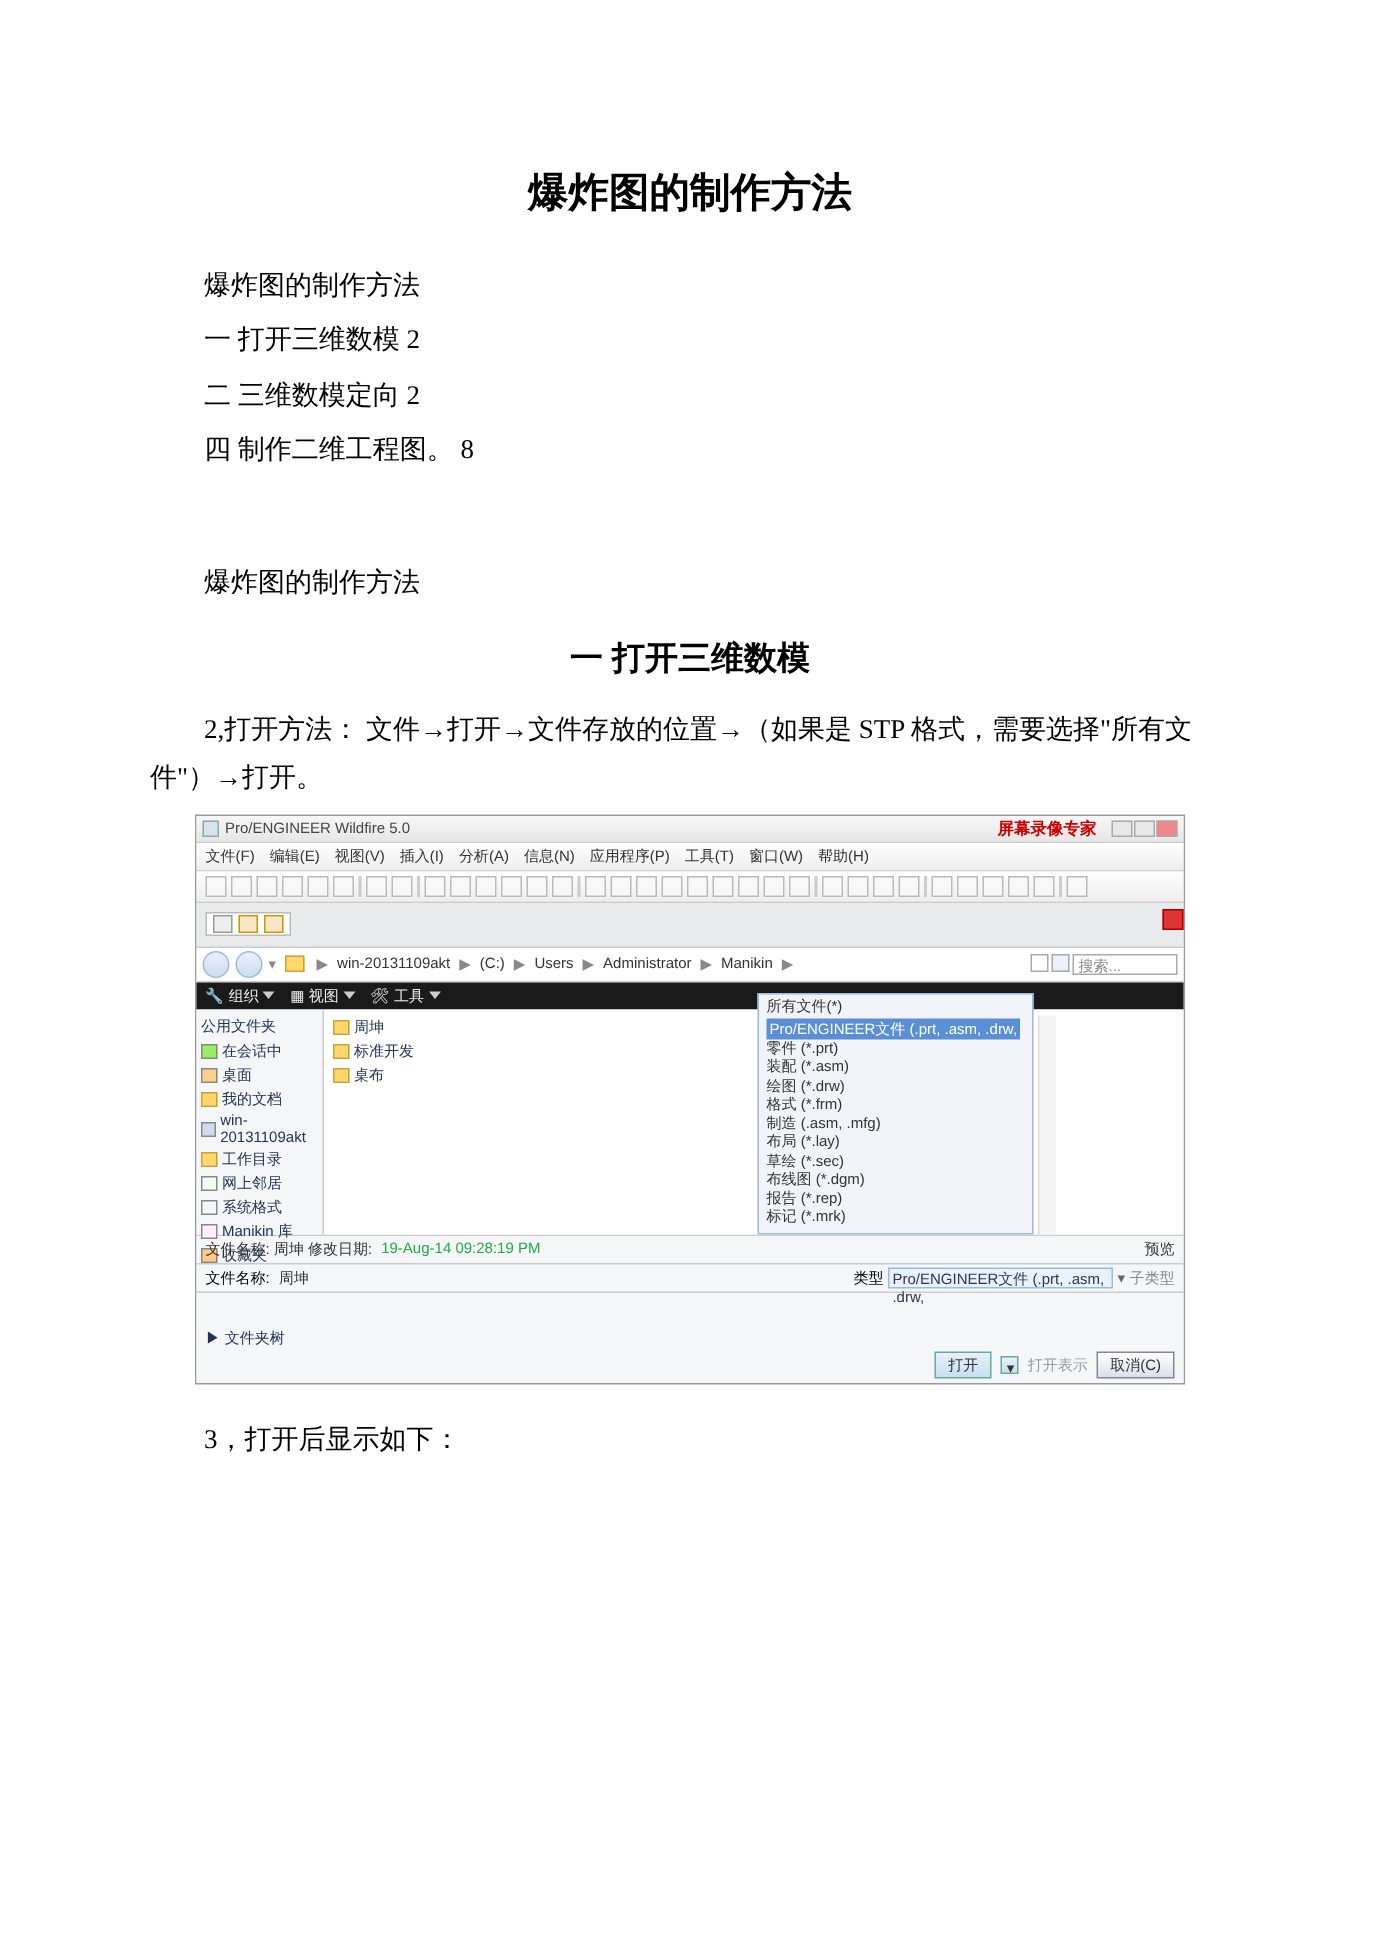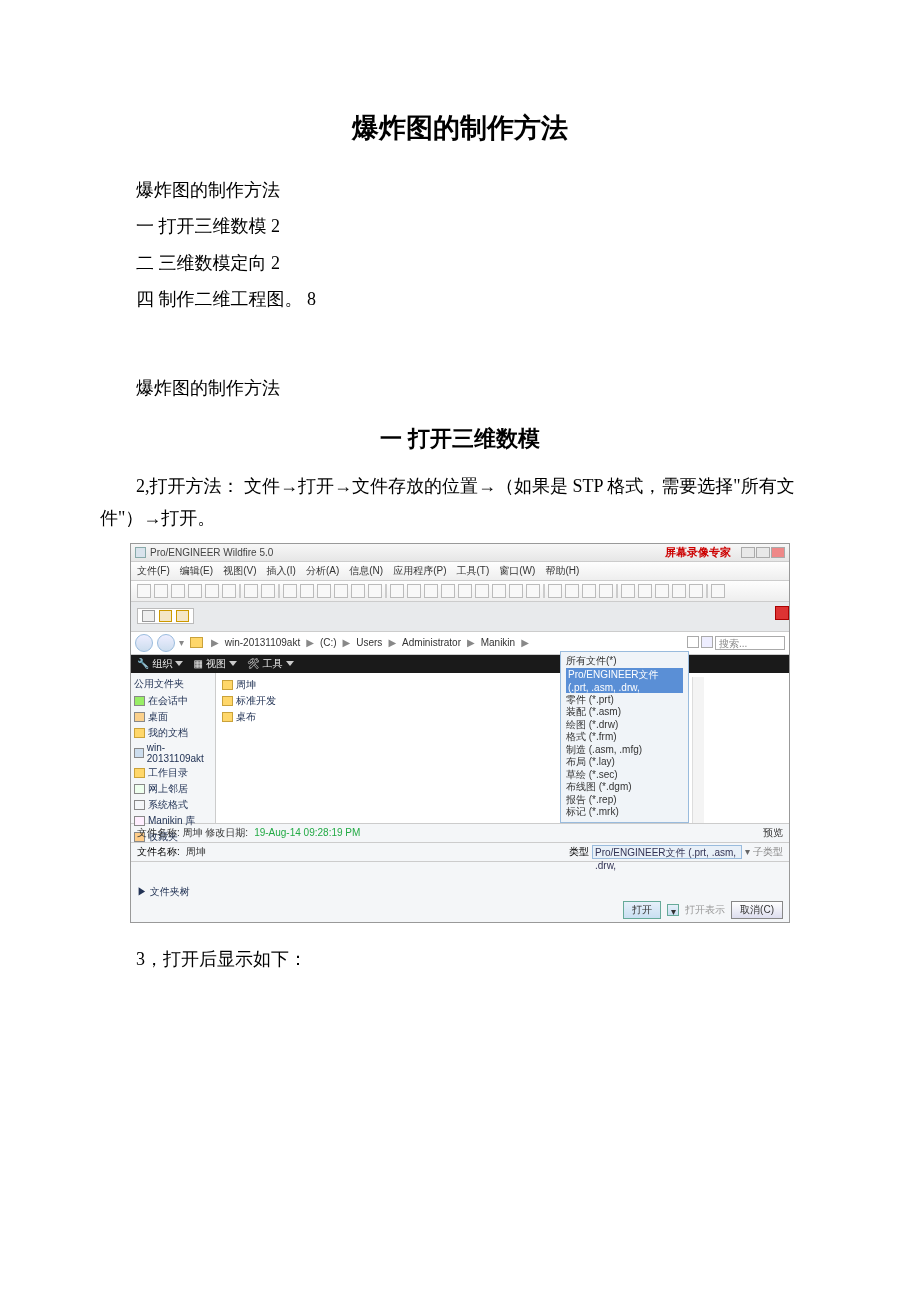--- a/index.html
+++ b/index.html
@@ -140,21 +140,21 @@
   .ico.disk{background:#cde;}
   .ico.net{background:#efe;}
   .ico.star{background:#fef;}
   .ico.green{background:#9e6;}
   .ico.org{background:#fc8;}
   .ico.desk{background:#fbd08a;}
   .filearea{flex:1;background:#fff;position:relative;padding:4px 6px;}
   .fitem{display:flex;align-items:center;gap:3px;color:#235;padding:1px 0;}
   .typedd{
     position:absolute;right:100px;bottom:0;
-    width:129px;background:#f0f4f8;border:1px solid #9bd;
+    width:184px;background:#f0f4f8;border:1px solid #9bd;
     padding:3px 5px;color:#333;
   }
   .typedd .hl{background:#5a8fd6;color:#fff;padding:0 2px;display:inline-block;margin-bottom:1px;}
   .typedd .ln{line-height:1.25;}
   .scrhint{position:absolute;right:85px;top:4px;bottom:0;width:12px;background:#f4f4f4;border-left:1px solid #ddd;}
   .rowbar{
     background:#f4f6f8;border-top:1px solid #ccc;padding:2px 6px;
     display:flex;align-items:center;color:#333;gap:6px;
   }
   .rowbar .lbl{color:#2a4;}

